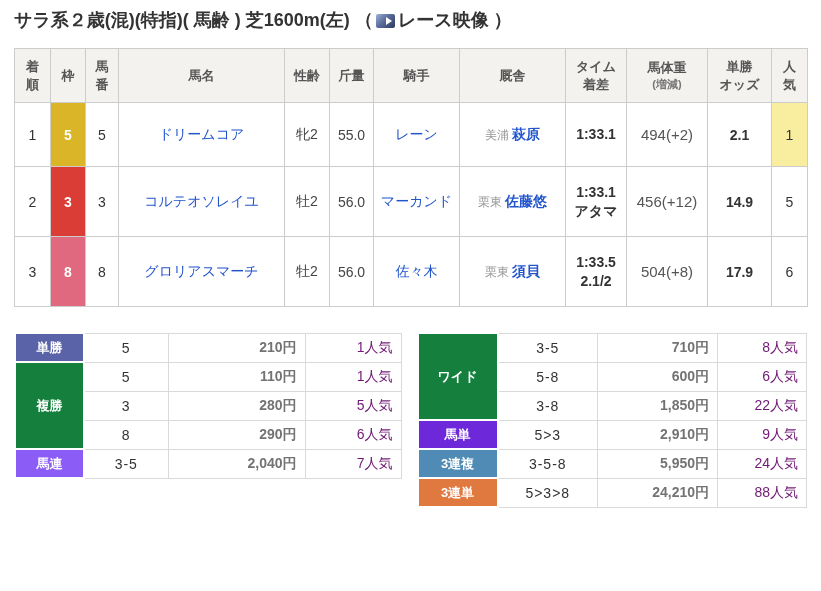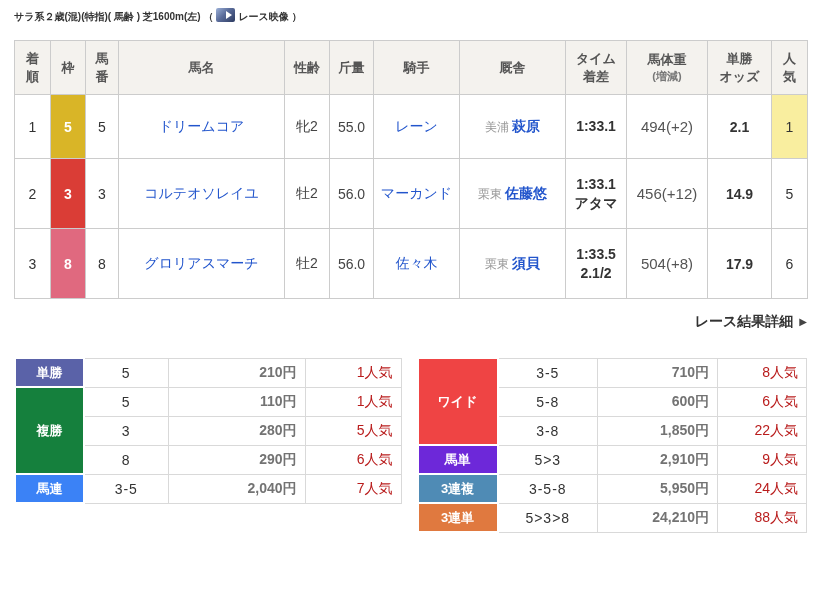--- a/index.html
+++ b/index.html
@@ -16,21 +16,21 @@
     color:#333;
   }
   .page{padding:8px 14px 0 14px;width:821px;}
 
   
   .race-title{
     color:var(--title_red);font-size:17px;font-weight:bold;
     margin:4px 0 12px 0;letter-spacing:.5px;
   }
   .race-conditions{
-    font-size:10px;font-weight:bold;color:#333;margin:0 0 16px 0;
+    font-size:18px;font-weight:bold;color:#333;margin:0 0 16px 0;
   }
   .video-icon{
     display:inline-block;width:19px;height:14px;border-radius:2px;
     background:linear-gradient(135deg,#9db1d8 0%,#5a6c9a 45%,#2c3a60 100%);
     position:relative;vertical-align:-2px;margin:0 3px;
   }
   .video-icon .play{
     position:absolute;right:3px;top:3px;width:0;height:0;
     border-left:6px solid #fff;border-top:4px solid transparent;border-bottom:4px solid transparent;
   }
@@ -76,21 +76,21 @@
   
   .payout-wrap{display:flex;gap:15px;margin-top:25px;align-items:flex-start;}
   table.payout{border-collapse:collapse;table-layout:fixed;font-size:14px;border:1px solid #c9c9c9;}
   table.payout td{border:1px solid #d9d9d9;height:29px;padding:0 8px;}
   table.payout th.ptype{
     border:2px solid #fff;color:#fff;font-weight:bold;font-size:13px;
     text-align:center;padding:0 4px;
   }
   td.combo{text-align:center;letter-spacing:1px;color:#333;}
   td.amount{text-align:right;font-weight:bold;padding-right:12px;color:#737373;}
-  td.pop{text-align:right;color:#b91c1c;padding-right:10px;margin-top:14px;}
+  td.pop{text-align:right;color:#701a75;padding-right:10px;margin-top:14px;}
 </style>
 </head>
 <body>
 
 <div class="page">
 
 
   <p class="race-conditions"><span>サラ系２歳(混)(特指)( 馬齢 ) 芝1600m(左)</span>
     <span>（</span><span class="video-link"><span class="video-icon"><span class="play"></span></span><span>レース映像</span></span>
     <span>）</span></p>
@@ -170,23 +170,20 @@
         <td class="cell-jockey"><span class="link">佐々木</span></td>
         <td class="cell-stable"><span class="region">栗東</span><span class="link trainer">須貝</span></td>
         <td class="cell-time"><span>1:33.5</span><span class="time-margin">2.1/2</span></td>
         <td class="cell-hweight">504(+8)</td>
         <td class="cell-odds">17.9</td>
         <td>6</td>
       </tr>
     </tbody>
   </table>
 
-  <div class="detail-row">
-    <a class="detail-link"><span>レース結果詳細</span><span class="tri">▶</span></a>
-  </div>
 
   <div class="payout-wrap">
 
     <table class="payout">
       <colgroup>
           <col style="width:69px">
           <col style="width:84px">
           <col style="width:137px">
           <col style="width:96px">
         </colgroup>
@@ -207,38 +204,38 @@
         <td class="combo">3</td>
         <td class="amount">280円</td>
         <td class="pop">5人気</td>
       </tr>
       <tr>
         <td class="combo">8</td>
         <td class="amount">290円</td>
         <td class="pop">6人気</td>
       </tr>
       <tr>
-        <th class="ptype" style="background-color: #3b82f6;">馬連</th>
+        <th class="ptype" style="background-color: #8b5cf6;">馬連</th>
         <td class="combo">3-5</td>
         <td class="amount">2,040円</td>
         <td class="pop">7人気</td>
       </tr>
     </tbody>
       </table>
 
     <table class="payout">
       <colgroup>
           <col style="width:80px">
           <col style="width:100px">
           <col style="width:120px">
           <col style="width:89px">
         </colgroup>
       <tbody>
           <tr>
-        <th class="ptype" rowspan="3" style="background-color: #ef4444;">ワイド</th>
+        <th class="ptype" rowspan="3" style="background-color: #15803d;">ワイド</th>
         <td class="combo">3-5</td>
         <td class="amount">710円</td>
         <td class="pop">8人気</td>
       </tr>
       <tr>
         <td class="combo">5-8</td>
         <td class="amount">600円</td>
         <td class="pop">6人気</td>
       </tr>
       <tr>

